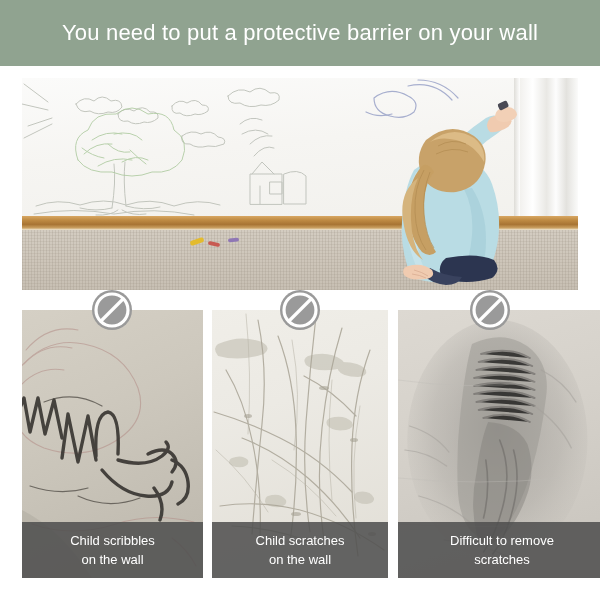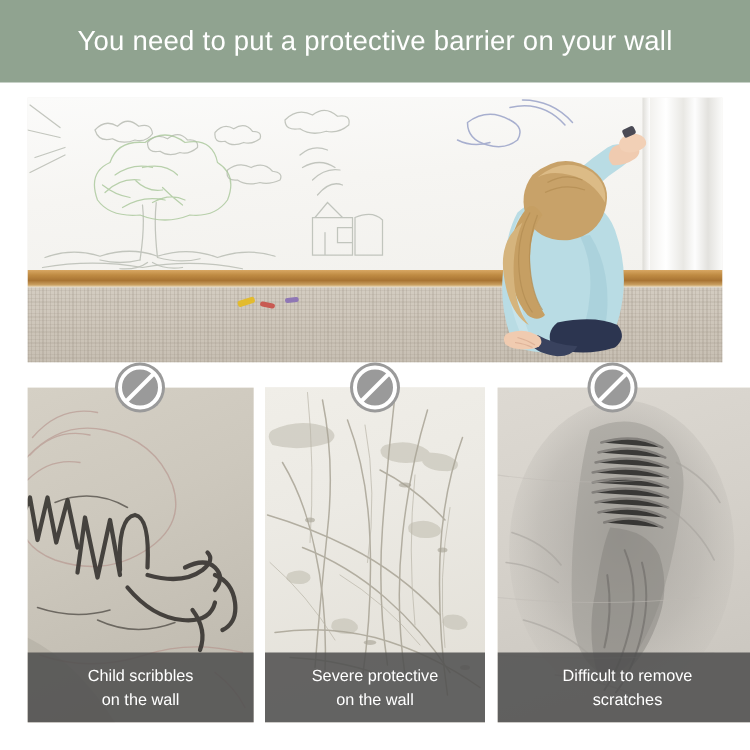--- a/index.html
+++ b/index.html
@@ -285,21 +285,21 @@
           <g fill="#a6a294" opacity=".6">
             <ellipse cx="112" cy="78" rx="5" ry="2"></ellipse>
             <ellipse cx="142" cy="130" rx="4" ry="2"></ellipse>
             <ellipse cx="36" cy="106" rx="4" ry="2"></ellipse>
             <ellipse cx="84" cy="204" rx="5" ry="2"></ellipse>
             <ellipse cx="160" cy="224" rx="4" ry="2"></ellipse>
           </g>
         </svg>
       </div>
       <div class="caption">
-        <div class="caption-line">Severe protective</div>
+        <div class="caption-line">Child scratches</div>
         <div class="caption-line">on the wall</div>
       </div>
     </div>
 
     <div class="panel p3">
       <div class="panel-img">
         <svg viewBox="0 0 180 268" preserveAspectRatio="none">
           <defs>
             <linearGradient id="w3" x1="0" y1="0" x2="0.25" y2="1">
               <stop offset="0" stop-color="#ddd9d2"></stop>

